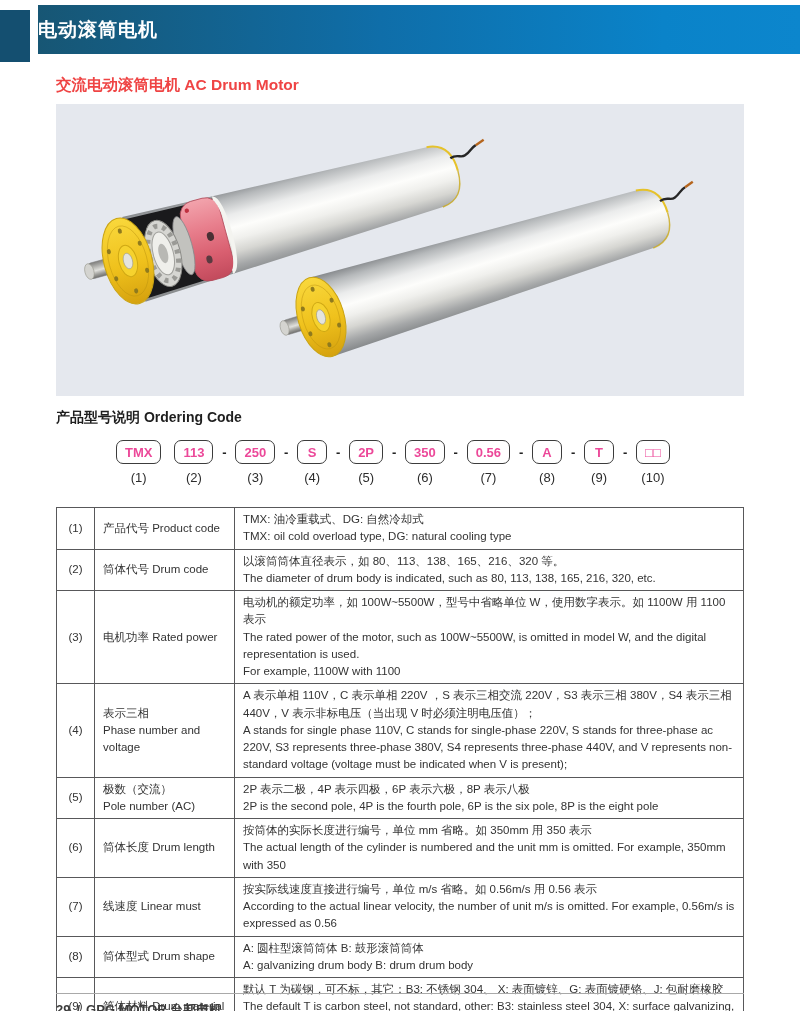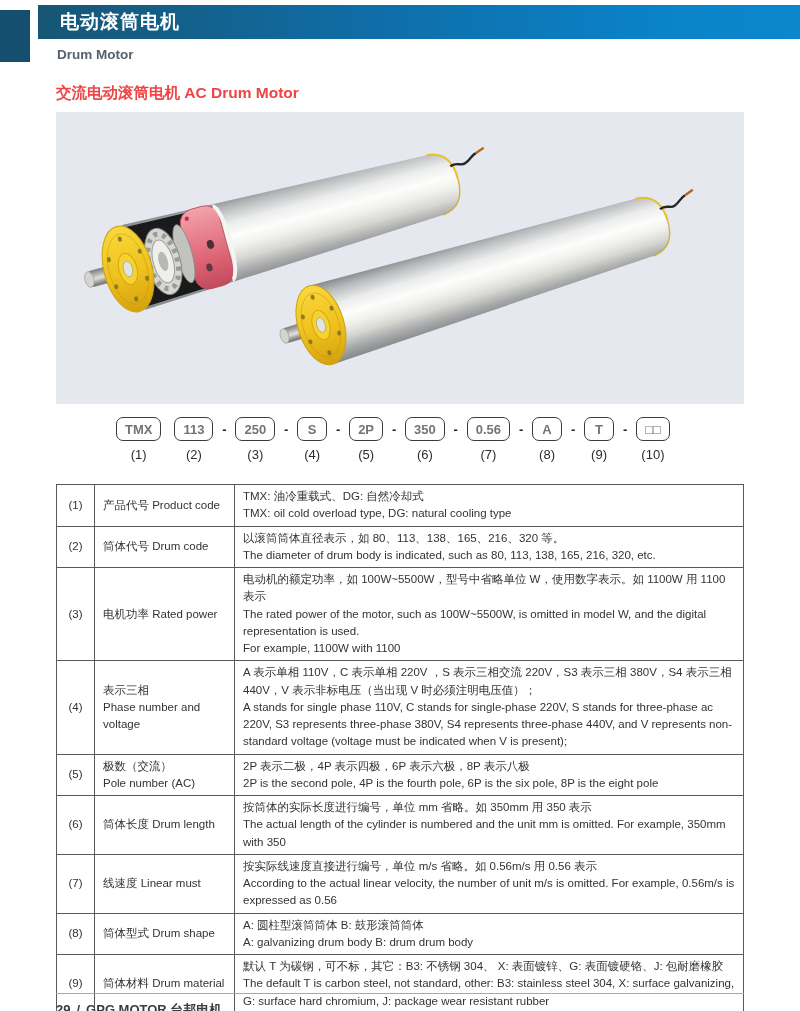--- a/index.html
+++ b/index.html
@@ -2,40 +2,40 @@
 <html><head>
 <meta charset="utf-8">
 <style>
   * { margin:0; padding:0; box-sizing:border-box; }
   html,body { background:#ffffff; }
   body { font-family:"Liberation Sans","DejaVu Sans",sans-serif; width:800px; height:1011px; position:relative; overflow:hidden; color:#333; }
   .page { width:800px; height:1011px; position:relative; background:#fff; }
 
   
   .corner-block { position:absolute; left:0; top:5px; width:30px; height:52px; background:#144f70; }
-  .title-bar { margin:5px 0 0 38px; height:34px; background:linear-gradient(90deg,#175674 0%, #0f6ea9 45%, #0a83c9 82%, #0c86cd 100%); display:flex; align-items:center; padding-left:22px; }
+  .title-bar { margin:5px 0 0 38px; height:49px; background:linear-gradient(90deg,#175674 0%, #0f6ea9 45%, #0a83c9 82%, #0c86cd 100%); display:flex; align-items:center; }
   .title-bar .doc-title { color:#fff; font-size:19px; font-weight:bold; letter-spacing:1px; }
   .doc-subtitle { margin:8px 0 0 57px; font-size:13.5px; font-weight:bold; color:#57616c; }
 
   
   .content { margin:0 56px; width:688px; }
   .section-title { margin-top:21px; font-size:15.5px; font-weight:bold; color:#ef4444; }
 
   
   .product-image { margin-top:8px; width:688px; height:292px; background:#e5e8ee; overflow:hidden; }
 
   
   .ordering-title { margin-top:13px; font-size:14px; font-weight:bold; color:#1e1e1e; }
   .code-row { margin-top:13px; margin-left:60px; display:flex; align-items:flex-start; }
   .code-group { display:flex; align-items:flex-start; }
   .code-sep { width:22px; text-align:center; line-height:26px; font-weight:bold; font-size:13px; color:#222; }
   .code-sep:empty { width:13px; }
   .code-group:first-child .code-sep:empty { width:0; }
   .code-col { display:flex; flex-direction:column; align-items:center; }
-  .code-box { display:inline-block; min-width:30px; padding:3px 8px 2px; border:1.6px solid #3c3c3c; border-radius:7px; font-weight:bold; font-size:13px; color:#737373; text-align:center; line-height:17px; background:#fff; }
+  .code-box { display:inline-block; min-width:30px; padding:3px 8px 2px; border:1.6px solid #3c3c3c; border-radius:7px; font-weight:bold; font-size:13px; color:#ec4899; text-align:center; line-height:17px; background:#fff; }
   .code-num { margin-top:6px; font-size:13px; color:#2c2c2c; }
 
   
   .spec-table { margin-top:22px; width:688px; border-collapse:collapse; table-layout:fixed; }
   .spec-table td { border:1px solid #58585a; vertical-align:middle; font-size:11.5px; color:#333; padding:3px 8px; line-height:1.5; }
   .spec-table td.c-num { width:38px; text-align:center; padding:3px 2px; }
   .spec-table td.c-label { width:140px; white-space:pre-line; }
   .spec-table td.c-desc { white-space:pre-line; }
 
   
@@ -44,21 +44,20 @@
 </style>
 </head>
 <body>
 
 <div class="page">
 
   <div class="corner-block"></div>
   <div class="title-bar">
     <span class="doc-title">电动滚筒电机</span>
   </div>
-  <div class="doc-subtitle">Drum Motor</div>
 
   <div class="content">
 
     <div class="section-title">交流电动滚筒电机 AC Drum Motor</div>
 
     <div class="product-image">
       <svg width="688" height="292" viewBox="0 0 688 292">
         <defs>
           <linearGradient id="metalGrad" x1="0" y1="0" x2="0" y2="1">
             <stop offset="0" stop-color="#85888b"></stop>
@@ -139,20 +138,21 @@
           <ellipse cx="-15" cy="-13" rx="2" ry="2.5" fill="#8f7a1e"></ellipse>
           <ellipse cx="0" cy="-29" rx="2" ry="2.5" fill="#8f7a1e"></ellipse>
           <ellipse cx="0" cy="0" rx="8.5" ry="15" fill="#f6d22e" stroke="#cfa814"></ellipse>
           <ellipse cx="0" cy="0" rx="4.2" ry="7.5" fill="#e4e4de" stroke="#9a9a8e" stroke-width="0.6"></ellipse>
           <path d="M 358,-13 c 8,-3 10,3 15,1 c 6,-2 8,-6 13,-7" fill="none" stroke="#262626" stroke-width="2.4"></path>
           <path d="M 386,-19 l 9,-3" stroke="#b5651d" stroke-width="2.4" fill="none"></path>
         </g>
       </svg>
     </div>
 
+    <div class="ordering-title">产品型号说明 Ordering Code</div>
 
     <div class="code-row">
       <div class="code-group">
         <span class="code-sep"></span>
         <div class="code-col">
             <span class="code-box">TMX</span>
             <span class="code-num">(1)</span>
           </div>
       </div>
       <div class="code-group">

